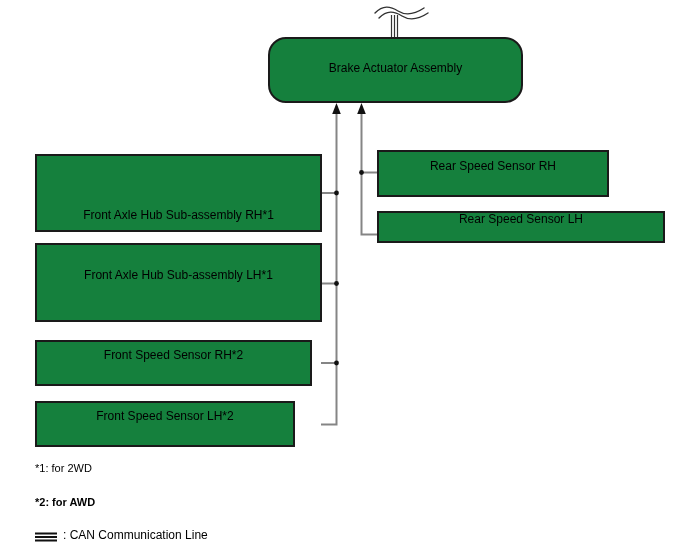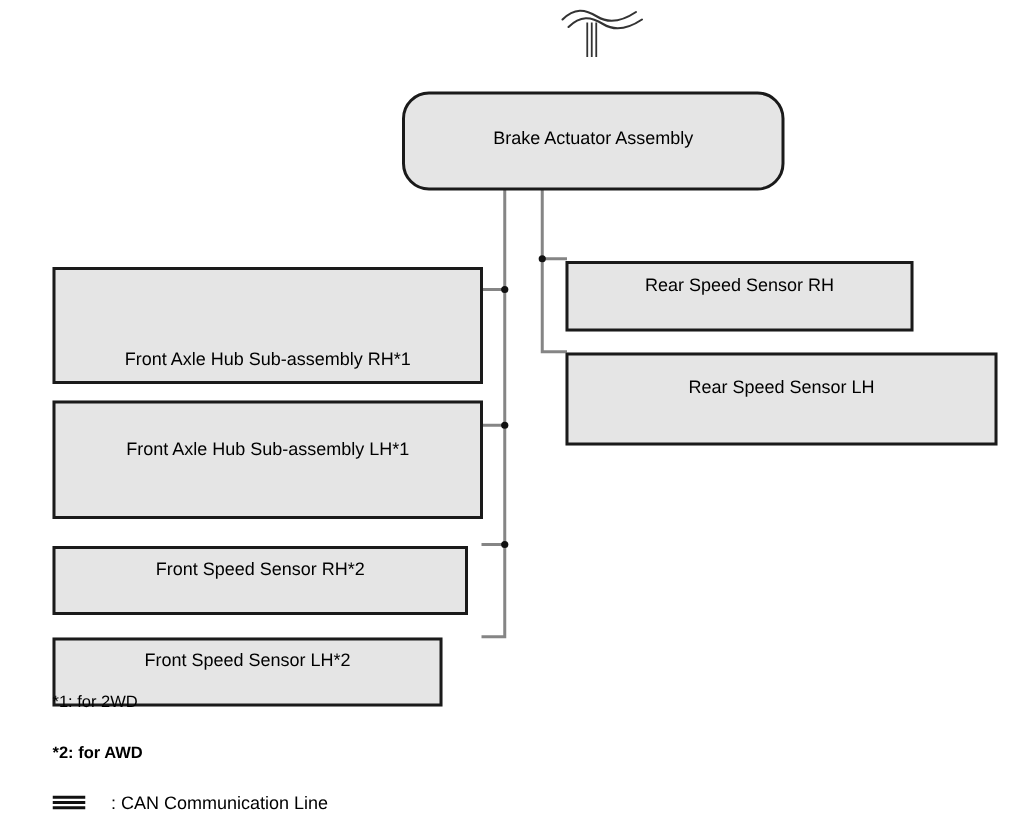--- a/index.html
+++ b/index.html
@@ -15,57 +15,56 @@
   .overlay {
     position: absolute;
     left: 0; top: 0;
     width: 688px; height: 560px;
     pointer-events: none;
   }
   .node {
     position: absolute;
     box-sizing: border-box;
     border: 2px solid #1a1a1a;
-    background: #e5e5e5;
+    background: #15803d;
     display: flex;
     align-items: center;
     justify-content: center;
     font-size: 12px;
     line-height: 14px;
     text-align: center;
-    margin-top: 24px;
   }
   .node .lbl { transform: translateY(-8px); white-space: nowrap; }
   .node-main {
     left: 268px; top: 37px; width: 255px; height: 66px;
     border-radius: 18px;
   }
   .node-main .lbl { transform: translateY(-2px); }
   .b1 { left: 35px;  top: 154px; width: 287px; height: 78px; align-items: flex-end; }
   .b2 { left: 35px;  top: 243px; width: 287px; height: 79px; }
   .b3 { left: 35px;  top: 340px; width: 277px; height: 46px; }
   .b4 { left: 35px;  top: 401px; width: 260px; height: 46px; }
   .r1 { left: 377px; top: 150px; width: 232px; height: 47px; }
-  .r2 { left: 377px; top: 211px; width: 288px; height: 62px; }
+  .r2 { left: 377px; top: 211px; width: 288px; height: 32px; }
   .footnote {
     position: absolute;
     left: 35px;
     font-size: 11px;
     line-height: 14px;
     white-space: nowrap;
   }
   .fn1 { top: 461px; }
   .fn2 { top: 495px; font-weight: bold; }
   .legend {
     position: absolute;
     left: 35px; top: 528px;
     height: 14px;
     display: flex;
-    align-items: center;
-    gap: 17px;
+    align-items: flex-end;
+    gap: 6px;
     font-size: 12px;
     line-height: 14px;
     white-space: nowrap;
   }
   .legend svg { display: block; }
 </style>
 </head>
 <body>
 
 <div class="canvas">

